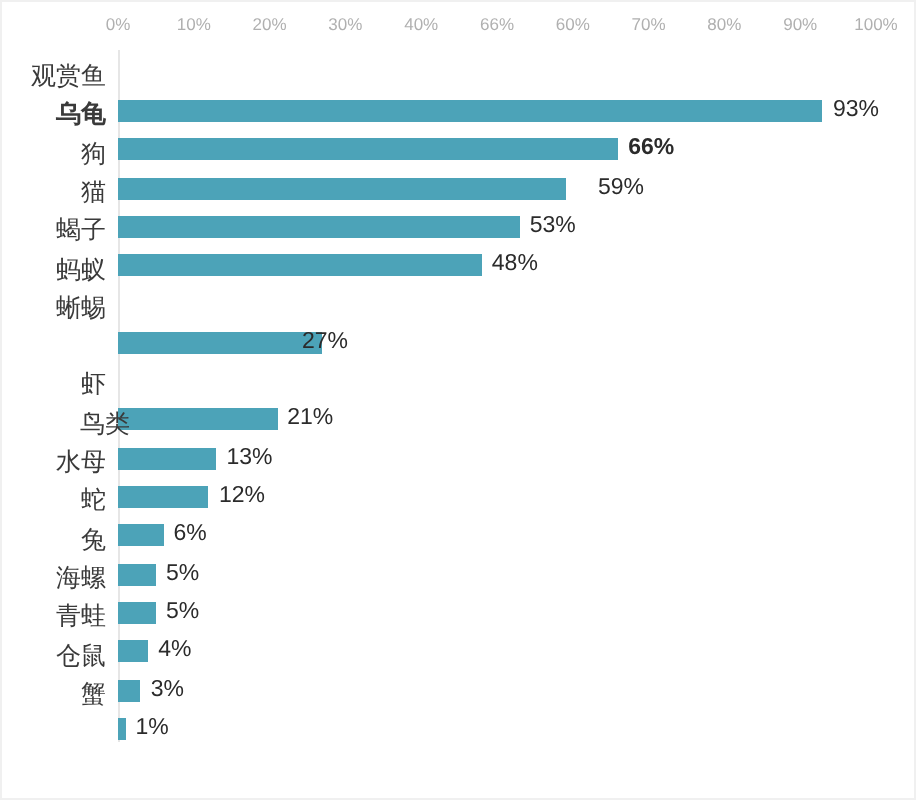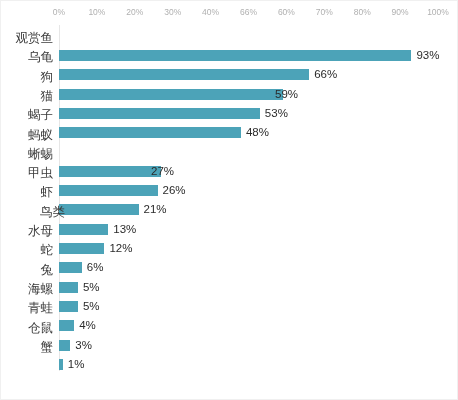--- a/index.html
+++ b/index.html
@@ -106,32 +106,32 @@
 
   <div id="plot">
     <div id="axis-line"></div>
   <div class="row" style="top: 4px;">
         <div class="cat-label">观赏鱼</div>
         <div class="bar-wrap">
           <div class="bar" style="width: 352.47px; background: rgb(76, 163, 184);"></div>
           <div class="val-label" style="left: 357.47px; color: rgb(43, 43, 43);">93%</div>
         </div>
       </div>
-      <div class="row" style="top: 23.3px;">
+      <div class="row" style="top: 23.3px; font-weight: bold;">
         <div class="cat-label">乌龟</div>
         <div class="bar-wrap">
           <div class="bar" style="width: 250.14px; background: rgb(76, 163, 184);"></div>
           <div class="val-label" style="left: 255.14px; color: rgb(43, 43, 43);">66%</div>
         </div>
       </div>
       <div class="row" style="top: 42.6px;">
         <div class="cat-label">狗</div>
         <div class="bar-wrap">
           <div class="bar" style="width: 223.61px; background: rgb(76, 163, 184);"></div>
-          <div class="val-label" style="left: 216px; color: rgb(43, 43, 43);">59%</div>
+          <div class="val-label" style="left: 240px; color: rgb(43, 43, 43);">59%</div>
         </div>
       </div>
       <div class="row" style="top: 61.9px;">
         <div class="cat-label">猫</div>
         <div class="bar-wrap">
           <div class="bar" style="width: 200.87px; background: rgb(76, 163, 184);"></div>
           <div class="val-label" style="left: 205.87px; color: rgb(43, 43, 43);">53%</div>
         </div>
       </div>
       <div class="row" style="top: 81.2px;">
@@ -144,27 +144,20 @@
       <div class="row" style="top: 100.5px;">
         <div class="cat-label">蚂蚁</div>
       </div>
       <div class="row" style="top: 119.8px;">
         <div class="cat-label">蜥蜴</div>
         <div class="bar-wrap">
           <div class="bar" style="width: 102.33px; background: rgb(76, 163, 184);"></div>
           <div class="val-label" style="left: 92px; color: rgb(43, 43, 43);">27%</div>
         </div>
       </div>
-      <div class="row" style="top: 139.1px;">
-        <div class="cat-label">甲虫</div>
-        <div class="bar-wrap">
-          <div class="bar" style="width: 98.54px; background: rgb(76, 163, 184);"></div>
-          <div class="val-label" style="left: 103.54px; color: rgb(43, 43, 43);">26%</div>
-        </div>
-      </div>
       <div class="row" style="top: 158.4px;">
         <div class="cat-label">虾</div>
         <div class="bar-wrap">
           <div class="bar" style="width: 79.59px; background: rgb(76, 163, 184);"></div>
           <div class="val-label" style="left: 84.59px; color: rgb(43, 43, 43);">21%</div>
         </div>
       </div>
       <div class="row" style="top: 177.7px; padding-left: 12px;">
         <div class="cat-label">鸟类</div>
         <div class="bar-wrap">

